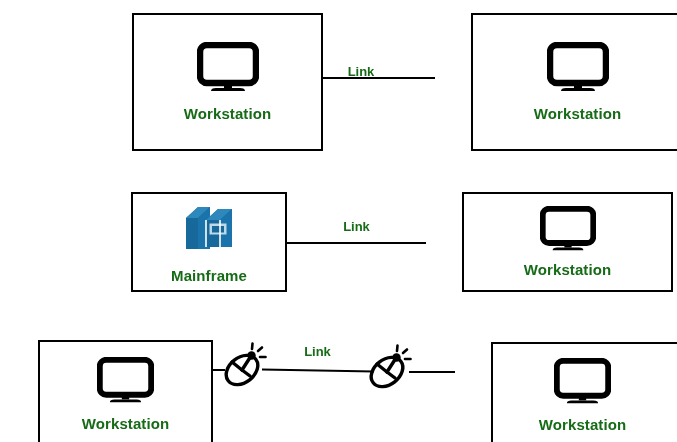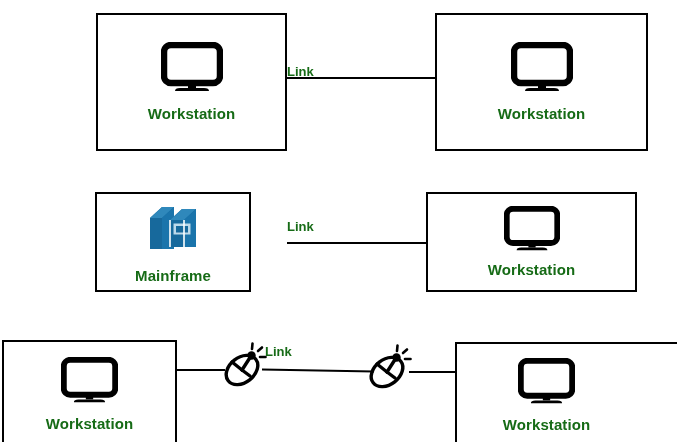--- a/index.html
+++ b/index.html
@@ -17,20 +17,21 @@
   }
   .node-box {
     position: absolute;
     box-sizing: border-box;
     background: #ffffff;
     border: 2px solid #000000;
     display: flex;
     flex-direction: column;
     align-items: center;
     justify-content: center;
+    margin-left: 36px;
   }
   .node-icon {
     display: block;
     line-height: 0;
   }
   .node-label {
     font-family: "Liberation Sans", sans-serif;
     font-weight: bold;
     font-size: 15px;
     color: #166b16;
@@ -43,21 +44,21 @@
     background: #000000;
     height: 2px;
   }
   .link-label {
     position: absolute;
     font-family: "Liberation Sans", sans-serif;
     font-weight: bold;
     font-size: 13px;
     color: #166b16;
     white-space: nowrap;
-    text-align: left;
+    text-align: center;
   }
   .dish {
     position: absolute;
     line-height: 0;
   }
   .diag-line {
     position: absolute;
     overflow: visible;
   }
 </style>

